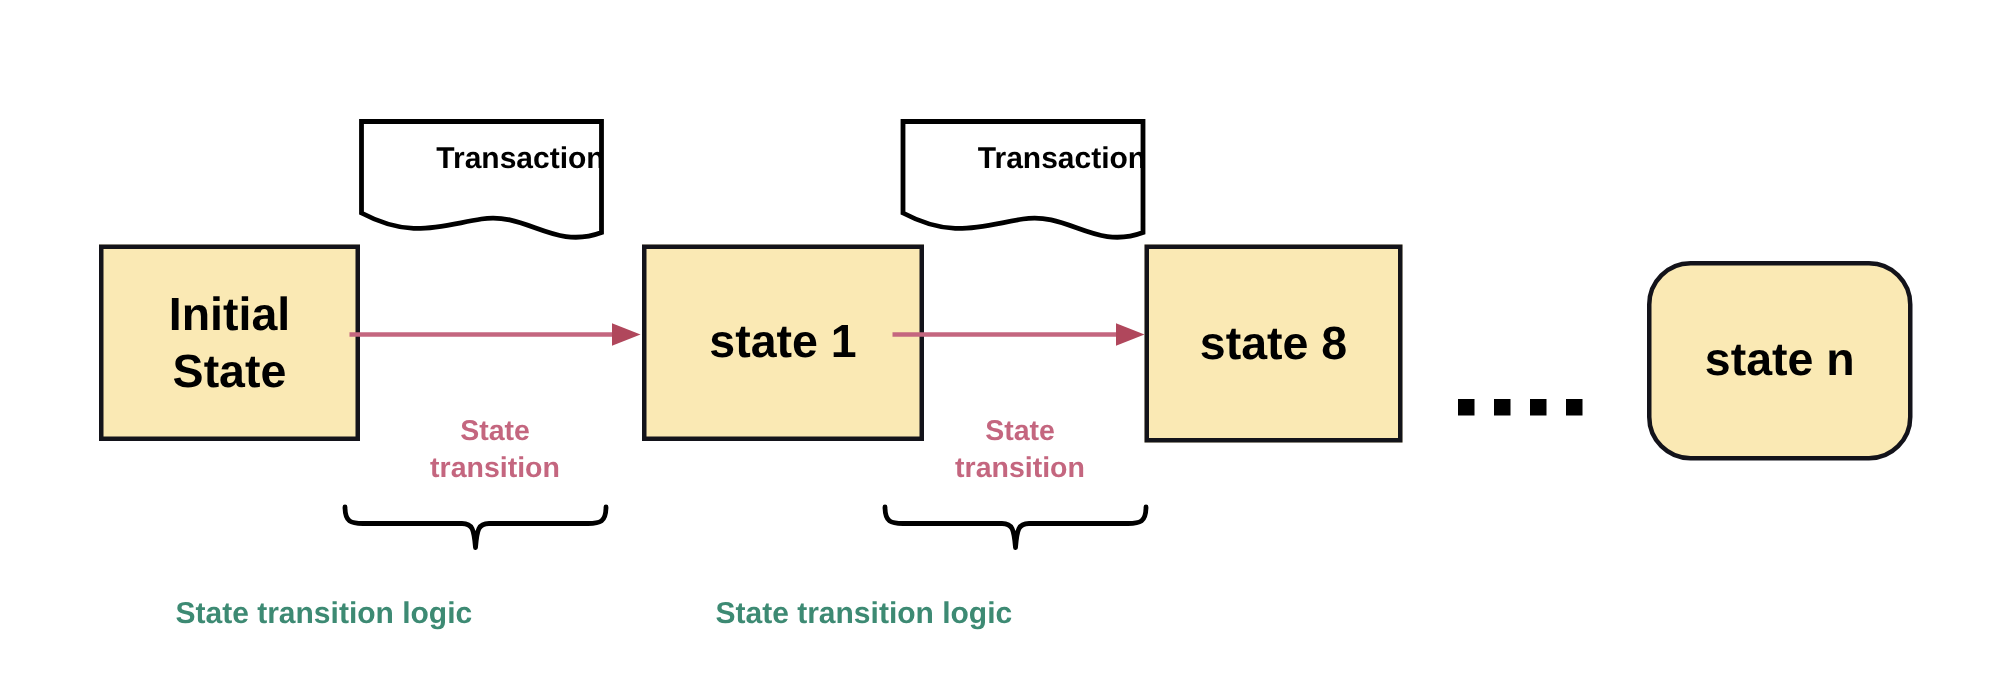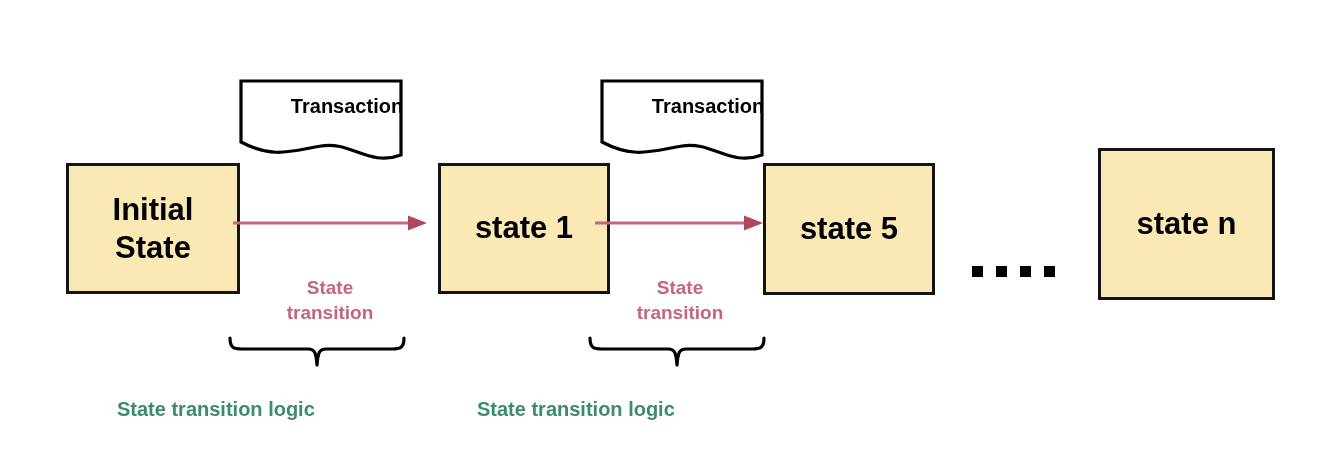--- a/index.html
+++ b/index.html
@@ -108,29 +108,29 @@
 </head>
 <body>
 
 <div id="canvas">
 
   <div class="state-box initial" style="left:66px; top:163px; width:174px; height:131px;">
     <span class="state-label">Initial
 State</span>
   </div>
 
-  <div class="state-box" style="left:438px; top:163px; width:172px; height:131px;">
+  <div class="state-box" style="left:428px; top:163px; width:188px; height:131px;">
     <span class="state-label">state 1</span>
   </div>
 
   <div class="state-box" style="left:763px; top:163px; width:172px; height:132px;">
-    <span class="state-label">state 5</span>
+    <span class="state-label">state 8</span>
   </div>
 
-  <div class="state-box" style="left:1098px; top:148px; width:177px; height:152px;">
+  <div class="state-box" style="left:1098px; top:174px; width:177px; height:133px;border-radius:29px;">
     <span class="state-label">state n</span>
   </div>
 
   <div class="doc-shape" style="left:239px; top:79px; width:164px; height:82px;">
     <svg width="164" height="82" viewBox="0 0 164 82">
       <path d="M 2 2 L 162 2 L 162 76 C 130 88 112 62 82 67 C 52 72 34 80 2 63 Z" fill="#ffffff" stroke="#000000" stroke-width="3.2" stroke-linejoin="miter"></path>
     </svg>
     <div class="doc-label">Transaction</div>
   </div>
 

